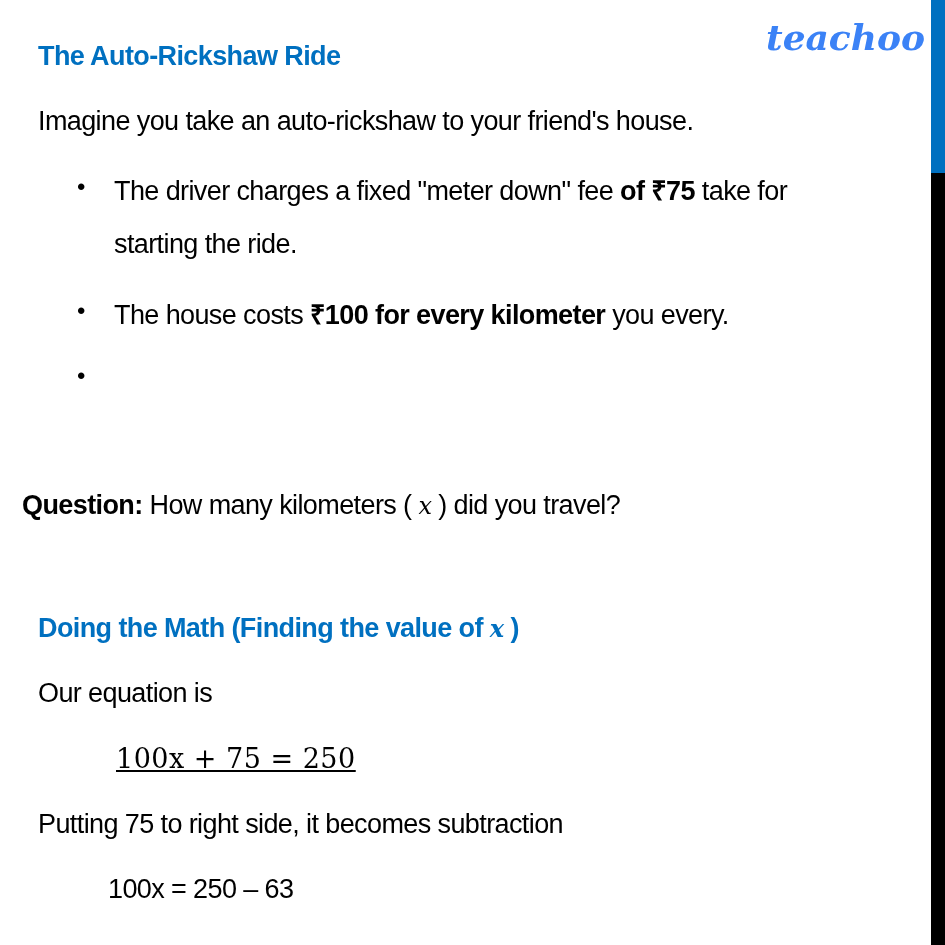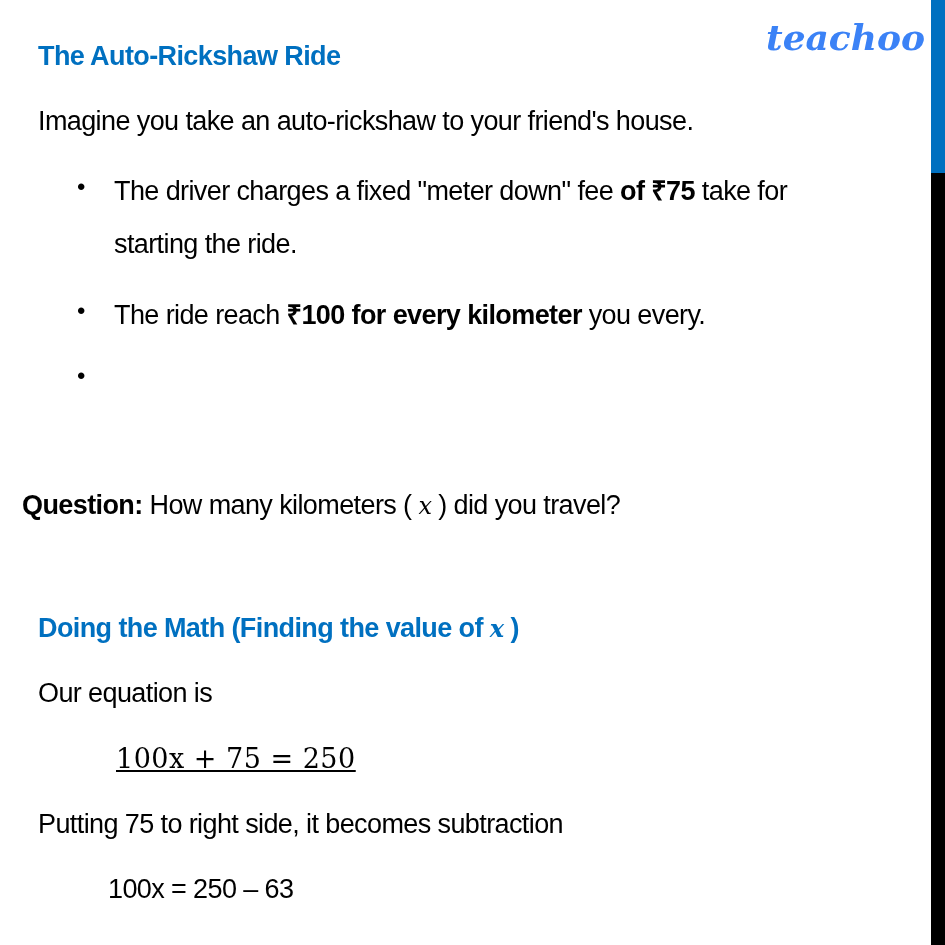--- a/index.html
+++ b/index.html
@@ -37,21 +37,21 @@
   <div class="line" style="left:38px; top:106px;">Imagine you take an auto-rickshaw to your friend's house.</div>
 
   <span class="bullet-dot" style="left:77px; top:173px;">•</span>
   <div class="line" style="left:114px; top:171px;">
     <span>The driver charges a fixed "meter down" fee </span><span class="b">of ₹75</span><span> take for</span>
   </div>
   <div class="line" style="left:114px; top:229px;">starting the ride.</div>
 
   <span class="bullet-dot" style="left:77px; top:297px;">•</span>
   <div class="line" style="left:114px; top:295px;">
-    <span>The ride reach </span><span class="b">₹100 for every kilometer</span><span> you every.</span>
+    <span>The house costs </span><span class="b">₹100 for every kilometer</span><span> you every.</span>
   </div>
 
   <span class="bullet-dot" style="left:77px; top:362px;">•</span>
 
   <div class="line" style="left:22px; top:490px;">
     <span class="b">Question:</span><span> How many kilometers ( </span><span class="math">x</span><span> ) did you travel?</span>
   </div>
 
   <div class="line" style="left:38px; top:678px;">Our equation is</div>
 

